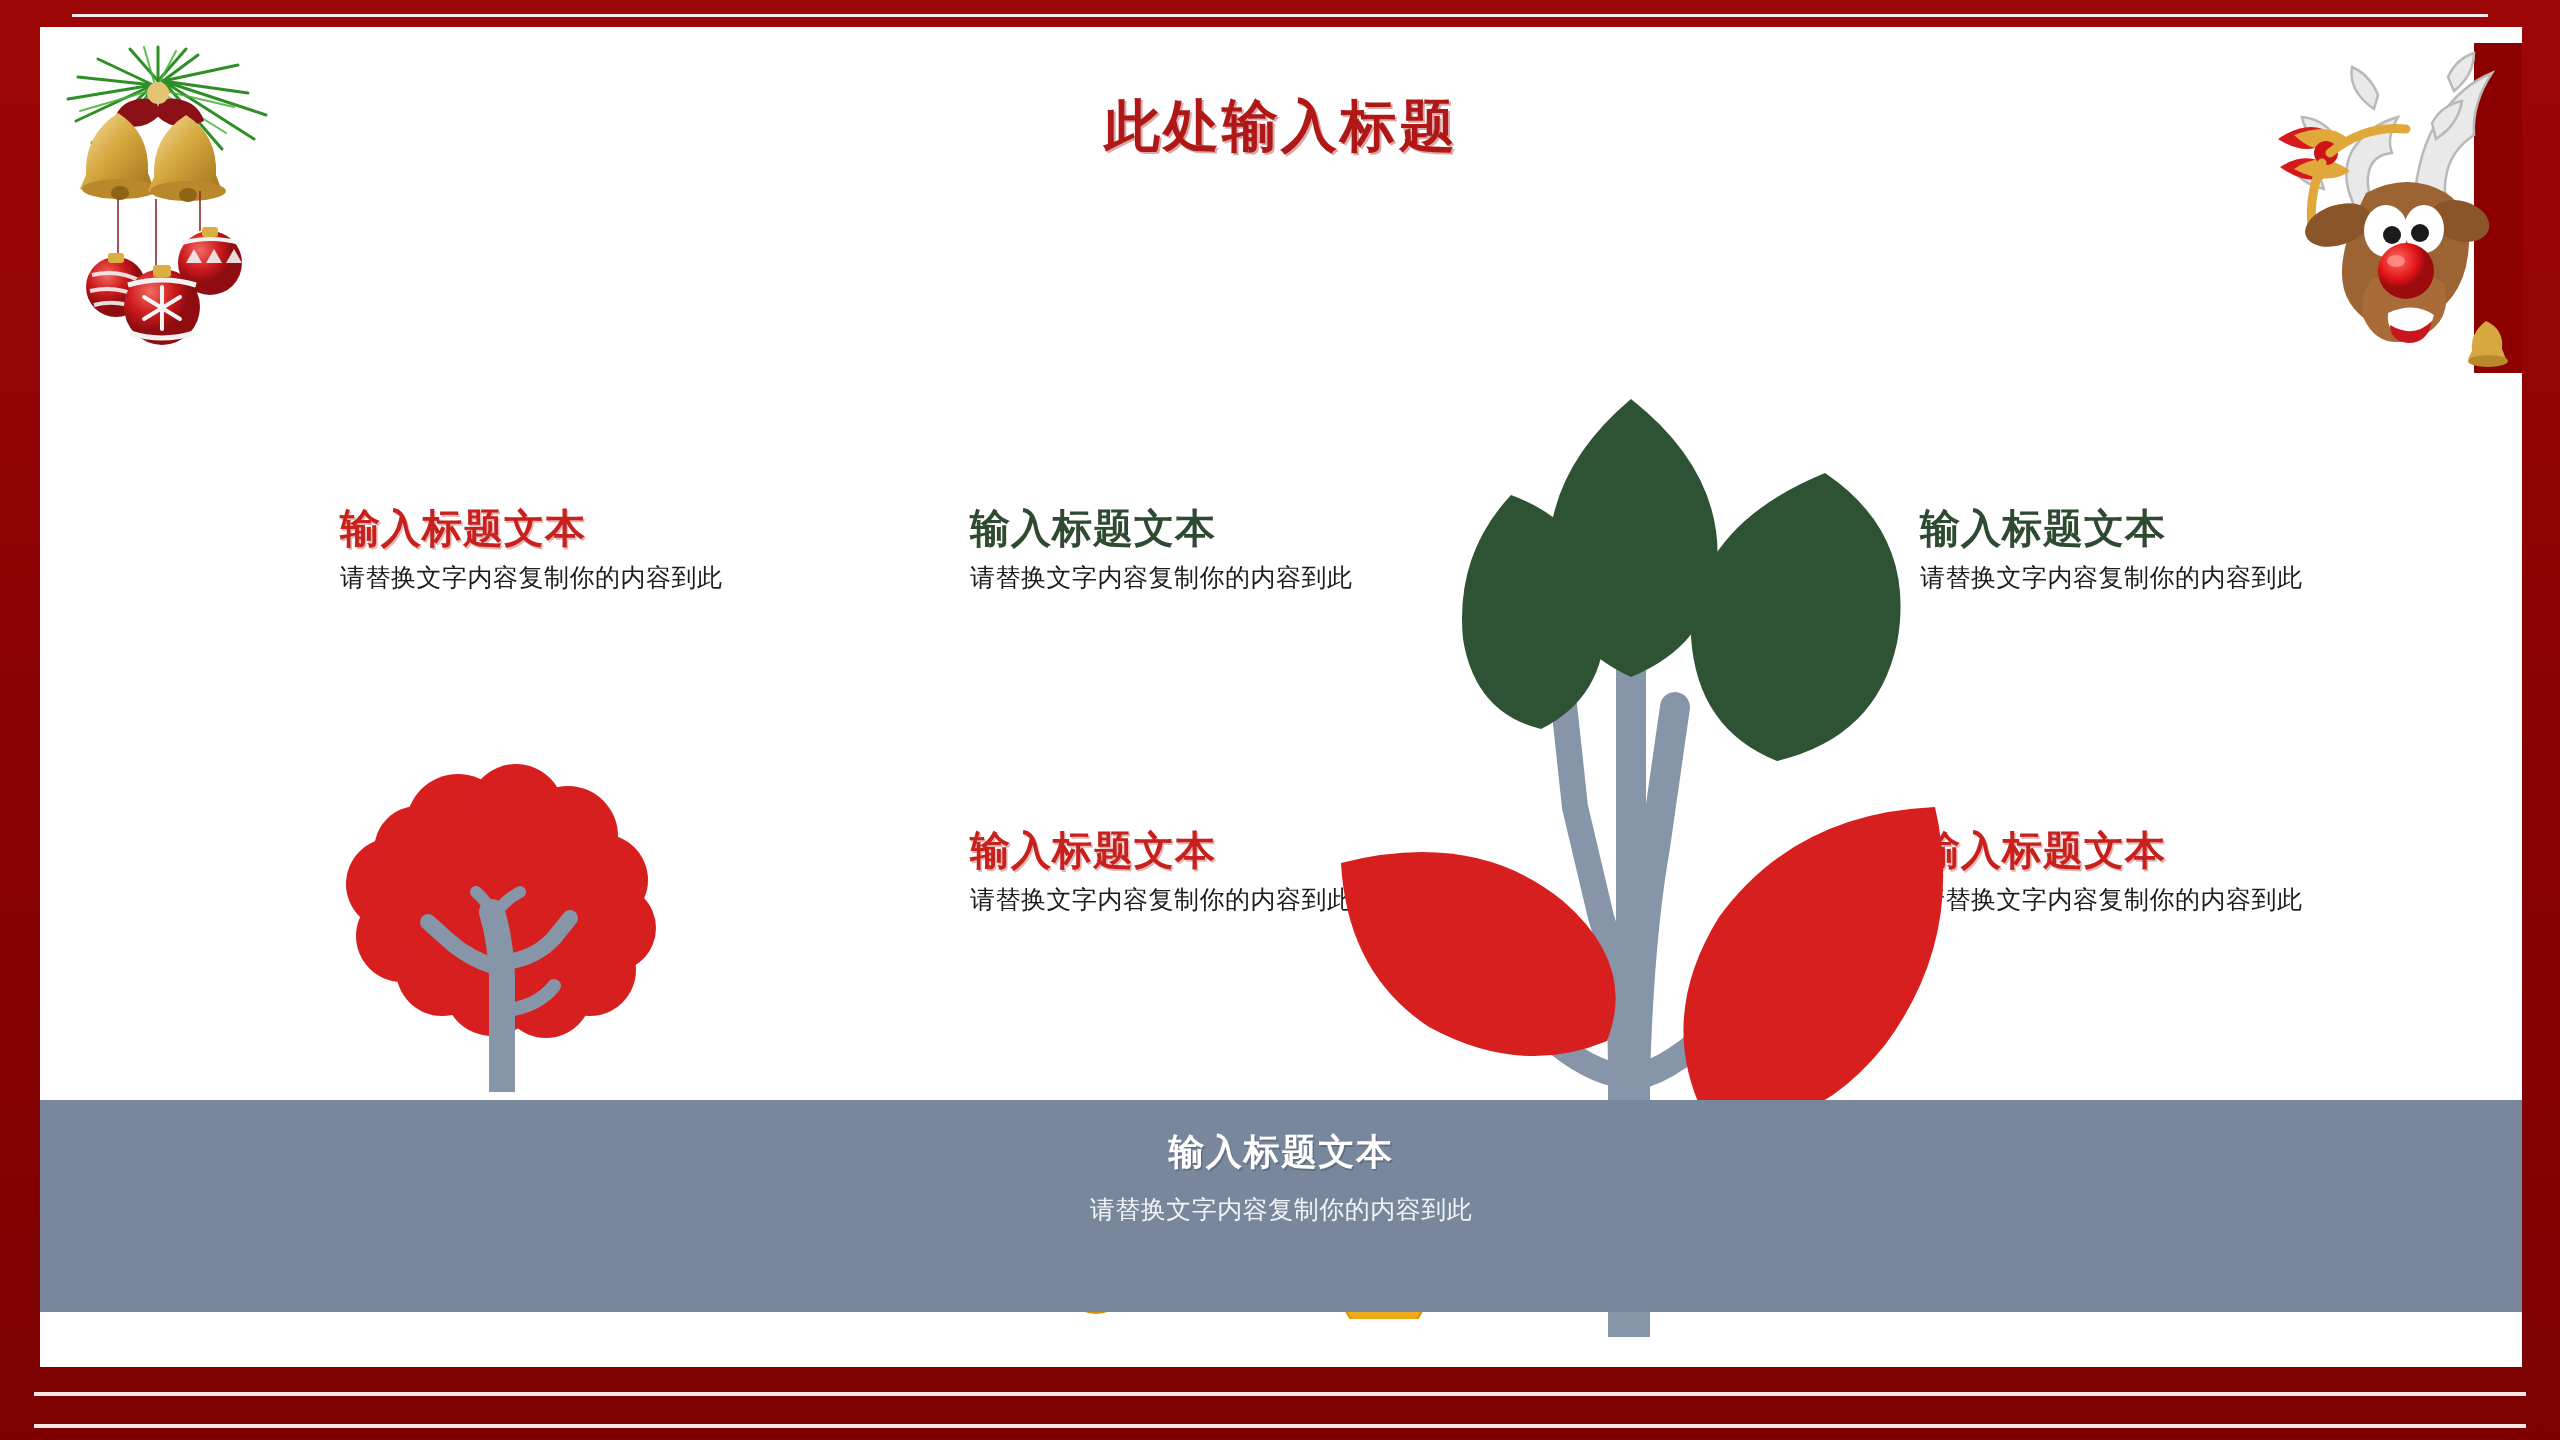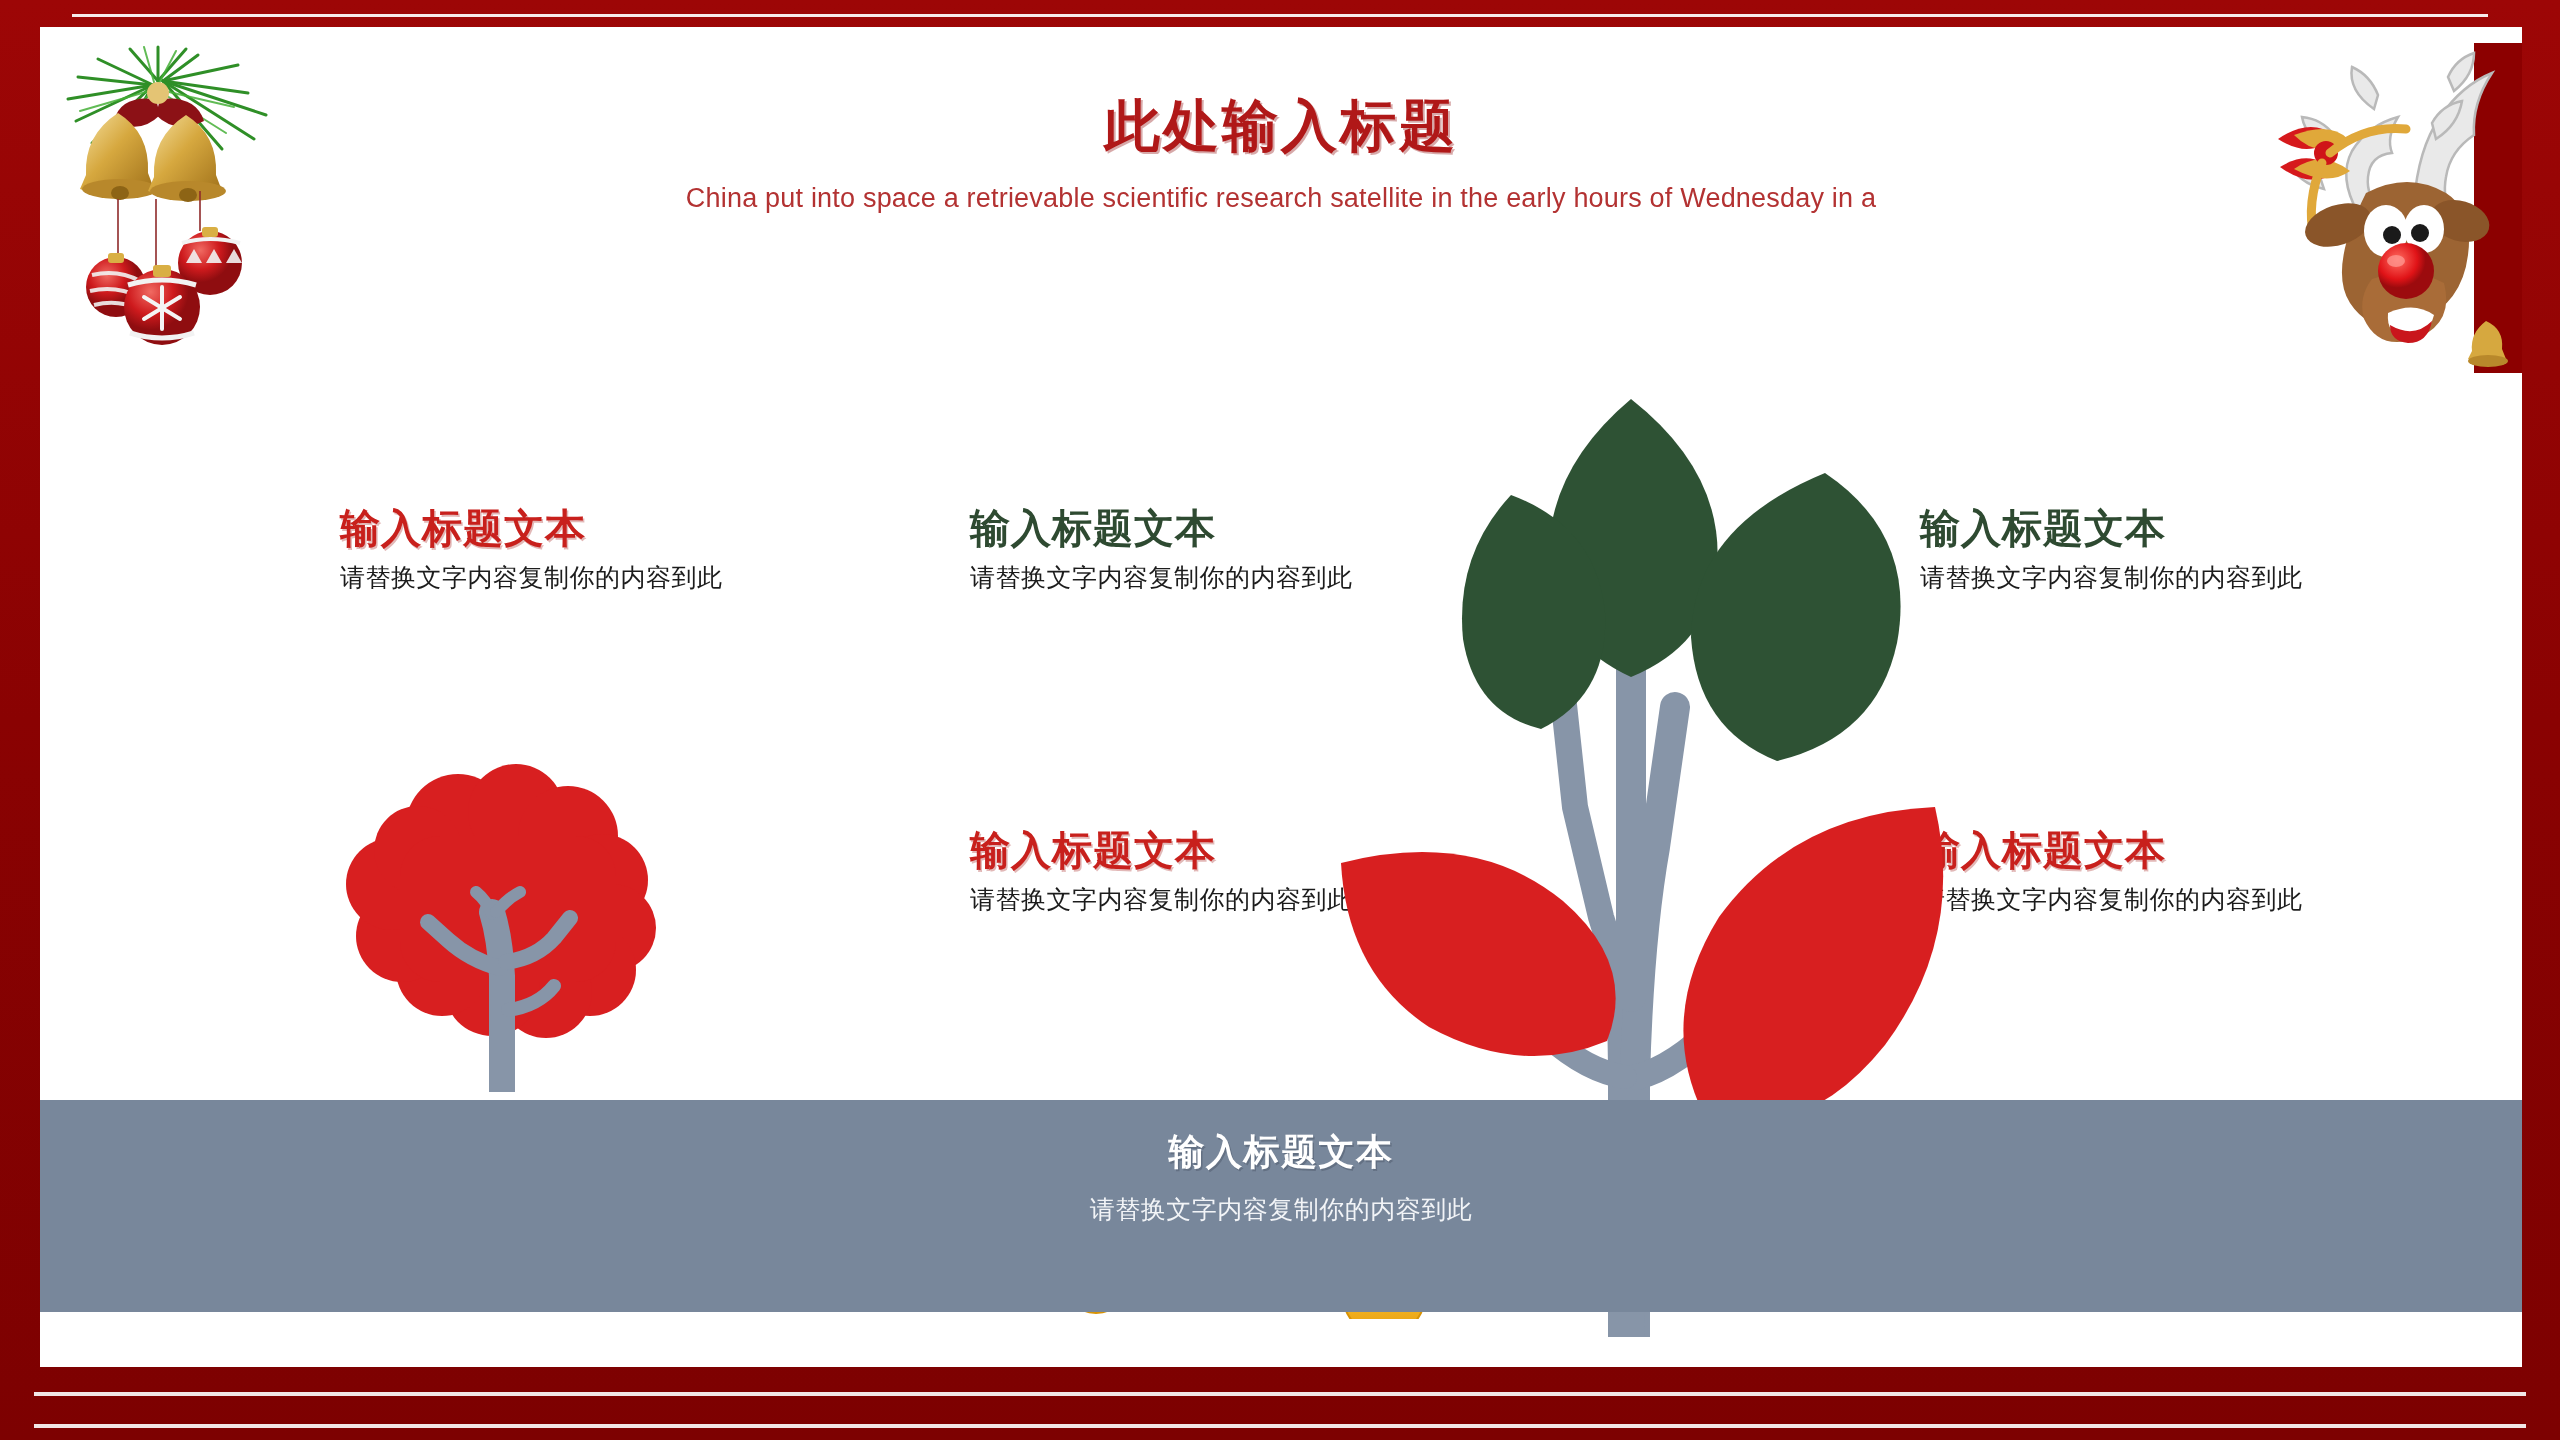--- a/index.html
+++ b/index.html
@@ -129,21 +129,20 @@
 <div class="slide">
 
   <div class="frame-line-top"></div>
   <div class="frame-line-bottom-1"></div>
   <div class="frame-line-bottom-2"></div>
 
   <div class="canvas">
 
     <div class="header">
       <h1 class="slide-title">此处输入标题</h1>
-      <p class="slide-subtitle">China put into space a retrievable scientific research satellite in the early hours of Wednesday in a</p>
     </div>
 
     <svg class="plant" viewBox="0 0 640 960">
 
       <path d="M296 960 L296 690 Q296 600 276 540 L250 430 L236 300" stroke="#8795a8" stroke-width="26" fill="none" stroke-linecap="round"></path>
       <path d="M310 960 L310 700 Q314 560 330 470 L350 330" stroke="#8795a8" stroke-width="30" fill="none" stroke-linecap="round"></path>
       <path d="M306 620 L306 330 Q306 240 306 150" stroke="#8795a8" stroke-width="30" fill="none" stroke-linecap="round"></path>
       <path d="M312 700 Q352 690 400 640 L470 560" stroke="#8795a8" stroke-width="26" fill="none" stroke-linecap="round"></path>
       <path d="M300 700 Q262 694 224 660 L170 610" stroke="#8795a8" stroke-width="24" fill="none" stroke-linecap="round"></path>
       <path d="M302 960 Q300 880 314 810" stroke="#8795a8" stroke-width="36" fill="none" stroke-linecap="round"></path>

